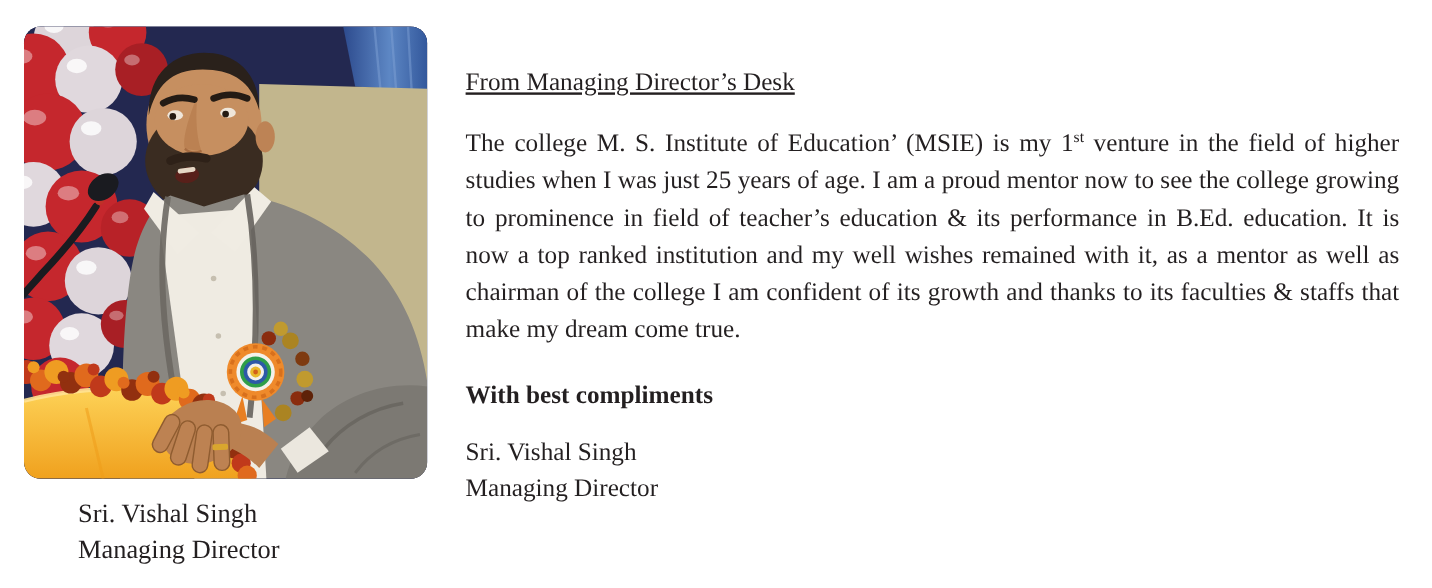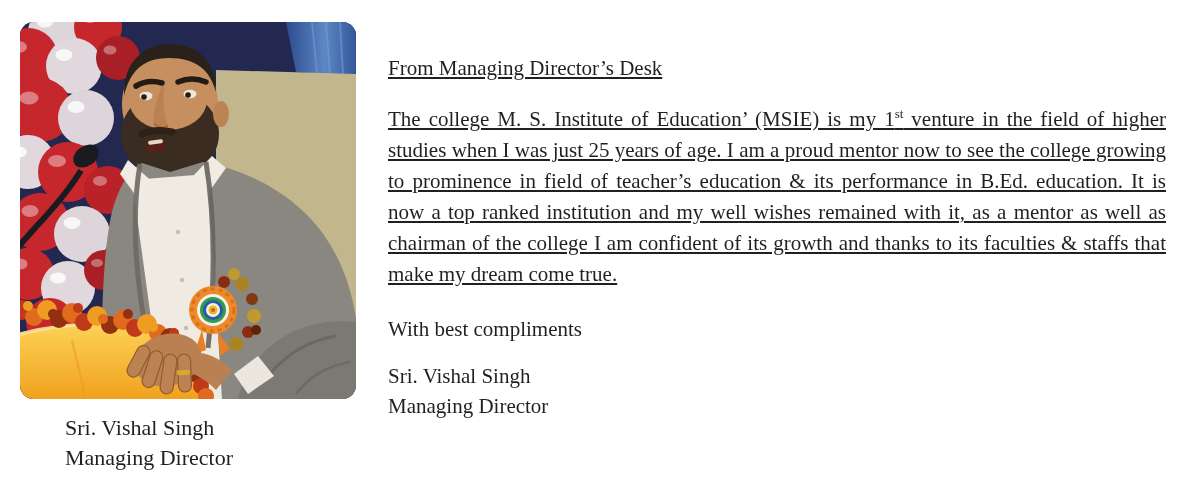--- a/index.html
+++ b/index.html
@@ -20,23 +20,23 @@
   .photo-wrap svg { display: block; width: 100%; height: 100%; }
   .photo-caption {
     position: absolute; left: 65px; top: 413px;
     font-size: 22px; line-height: 30px; white-space: nowrap;
   }
   .content {
     position: absolute; left: 388px; top: 54px; width: 778px;
     font-size: 21px;
   }
   .heading { margin: 0 0 22px 0; line-height: 28px; text-decoration: underline; }
-  .para { margin: 0 0 24px 0; line-height: 31px; text-align: justify; text-decoration: underline; }
+  .para { margin: 0 0 24px 0; line-height: 31px; text-align: justify; }
   .para sup { font-size: 0.62em; line-height: 0; vertical-align: super; }
-  .compliments { margin: 0 0 16px 0; line-height: 31px; }
+  .compliments { margin: 0 0 16px 0; line-height: 31px; font-weight: bold; }
   .signature { margin: 0; line-height: 30px; }
 </style>
 </head>
 <body>
 
 <div>
 
   <figure class="photo-wrap" style="margin:0">
     <svg viewBox="0 0 336 377" role="img">
       <defs>

